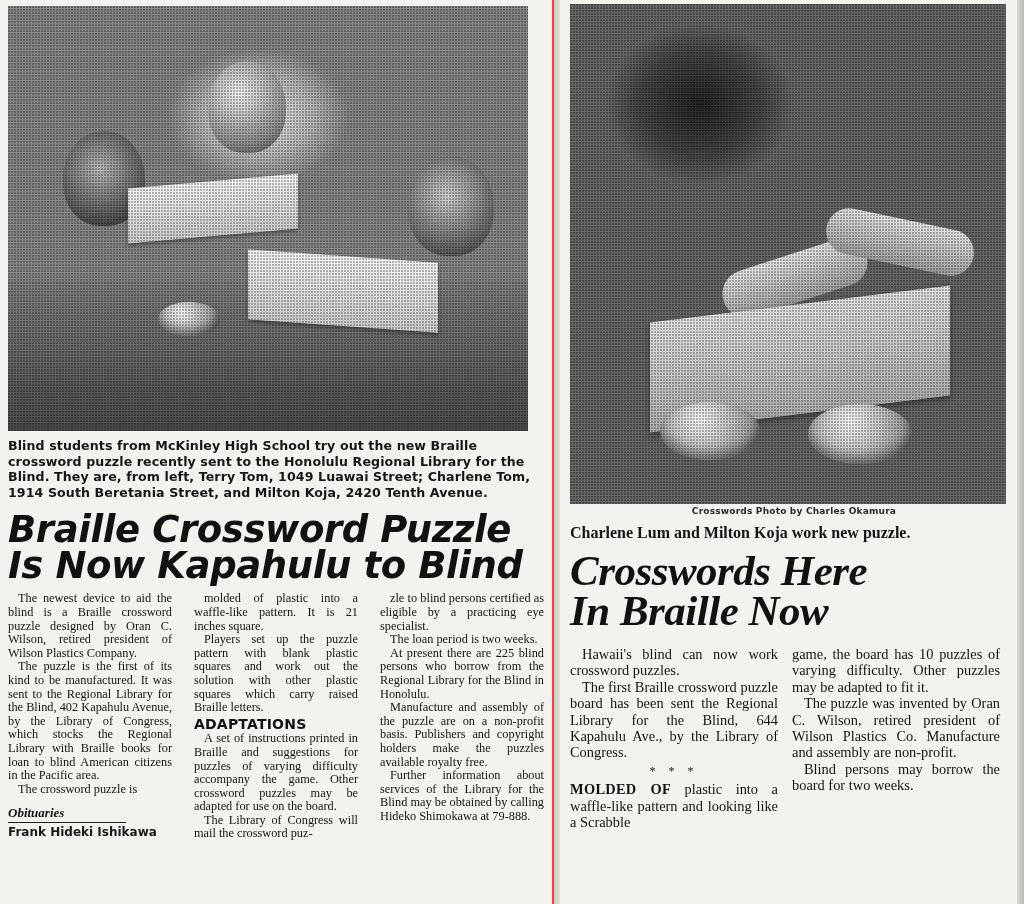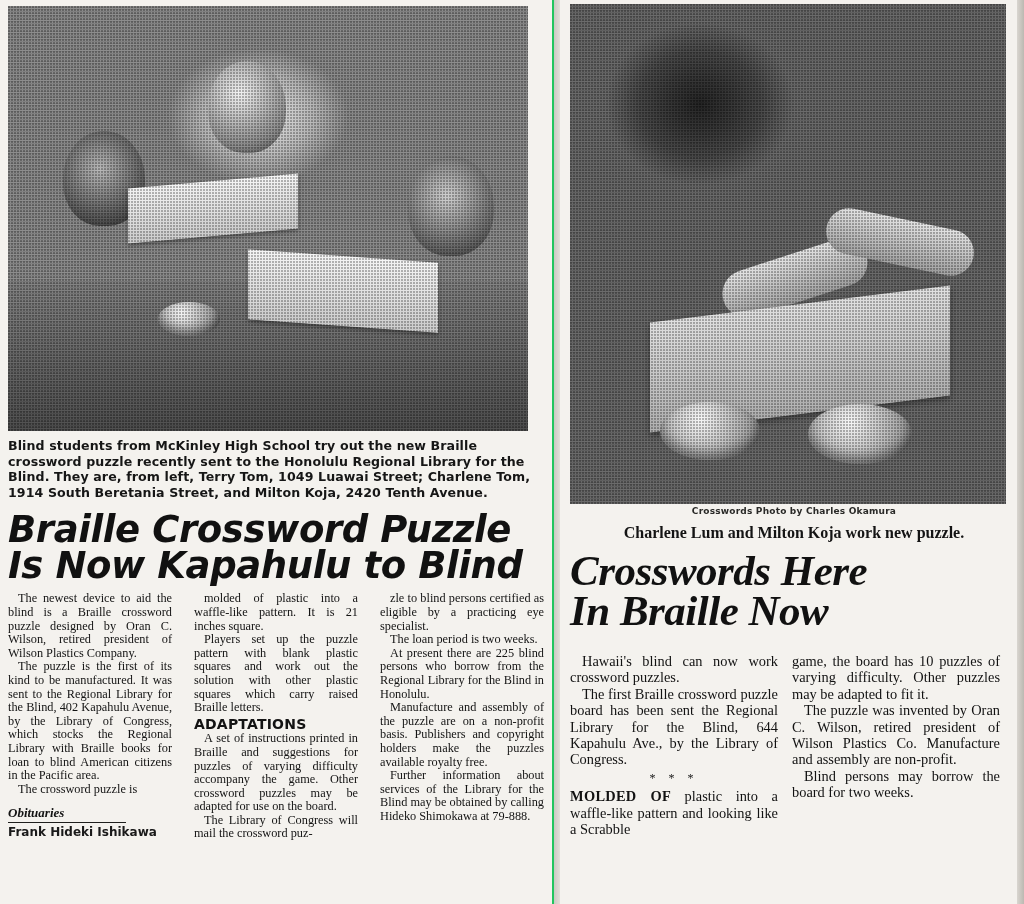--- a/index.html
+++ b/index.html
@@ -18,21 +18,21 @@
   }
   
   .clipping {
     position: absolute;
     background: #f4f2ee;
     box-sizing: border-box;
   }
   #left-clipping {
     left: 0px; top: 0px;
     width: 554px; height: 904px;
-    border-right: 2px solid #22c55e;
+    border-right: 2px solid #ef4444;
     padding: 6px 8px 0 8px;
   }
   #right-clipping {
     left: 560px; top: 0px;
     width: 464px; height: 904px;
     padding: 4px 6px 0 10px;
   }
   
   .photo {
     position: relative;
@@ -142,21 +142,20 @@
     font-size: 9px;
     text-align: center;
     color: #2a2a28;
     margin: 2px 0 0 0;
     letter-spacing: .2px;
   }
   .caption-serif-bold {
     font-family: "Liberation Serif", serif;
     font-weight: 700;
     font-size: 16px;
-    text-align: center;
     margin: 8px 0 2px 0;
     color: #141414;
   }
   .headline-left {
     font-family: "DejaVu Sans", sans-serif;
     font-style: italic;
     font-weight: 700;
     font-size: 37px;
     line-height: 40px;
     letter-spacing: -0.4px;
@@ -214,21 +213,21 @@
     font-weight: 700;
     font-size: 12px;
     color: #1a1a1a;
     overflow: hidden;
     height: 12px;
   }
   
   .cols2 {
     display: flex;
     gap: 14px;
-    margin-top: 19px;
+    margin-top: 12px;
   }
   .cols2 .col {
     width: 208px;
     font-size: 14.4px;
     line-height: 16.4px;
     text-align: justify;
     font-family: "Liberation Serif", serif;
     color: #121212;
   }
   .cols2 p { margin: 0; text-indent: 12px; }

